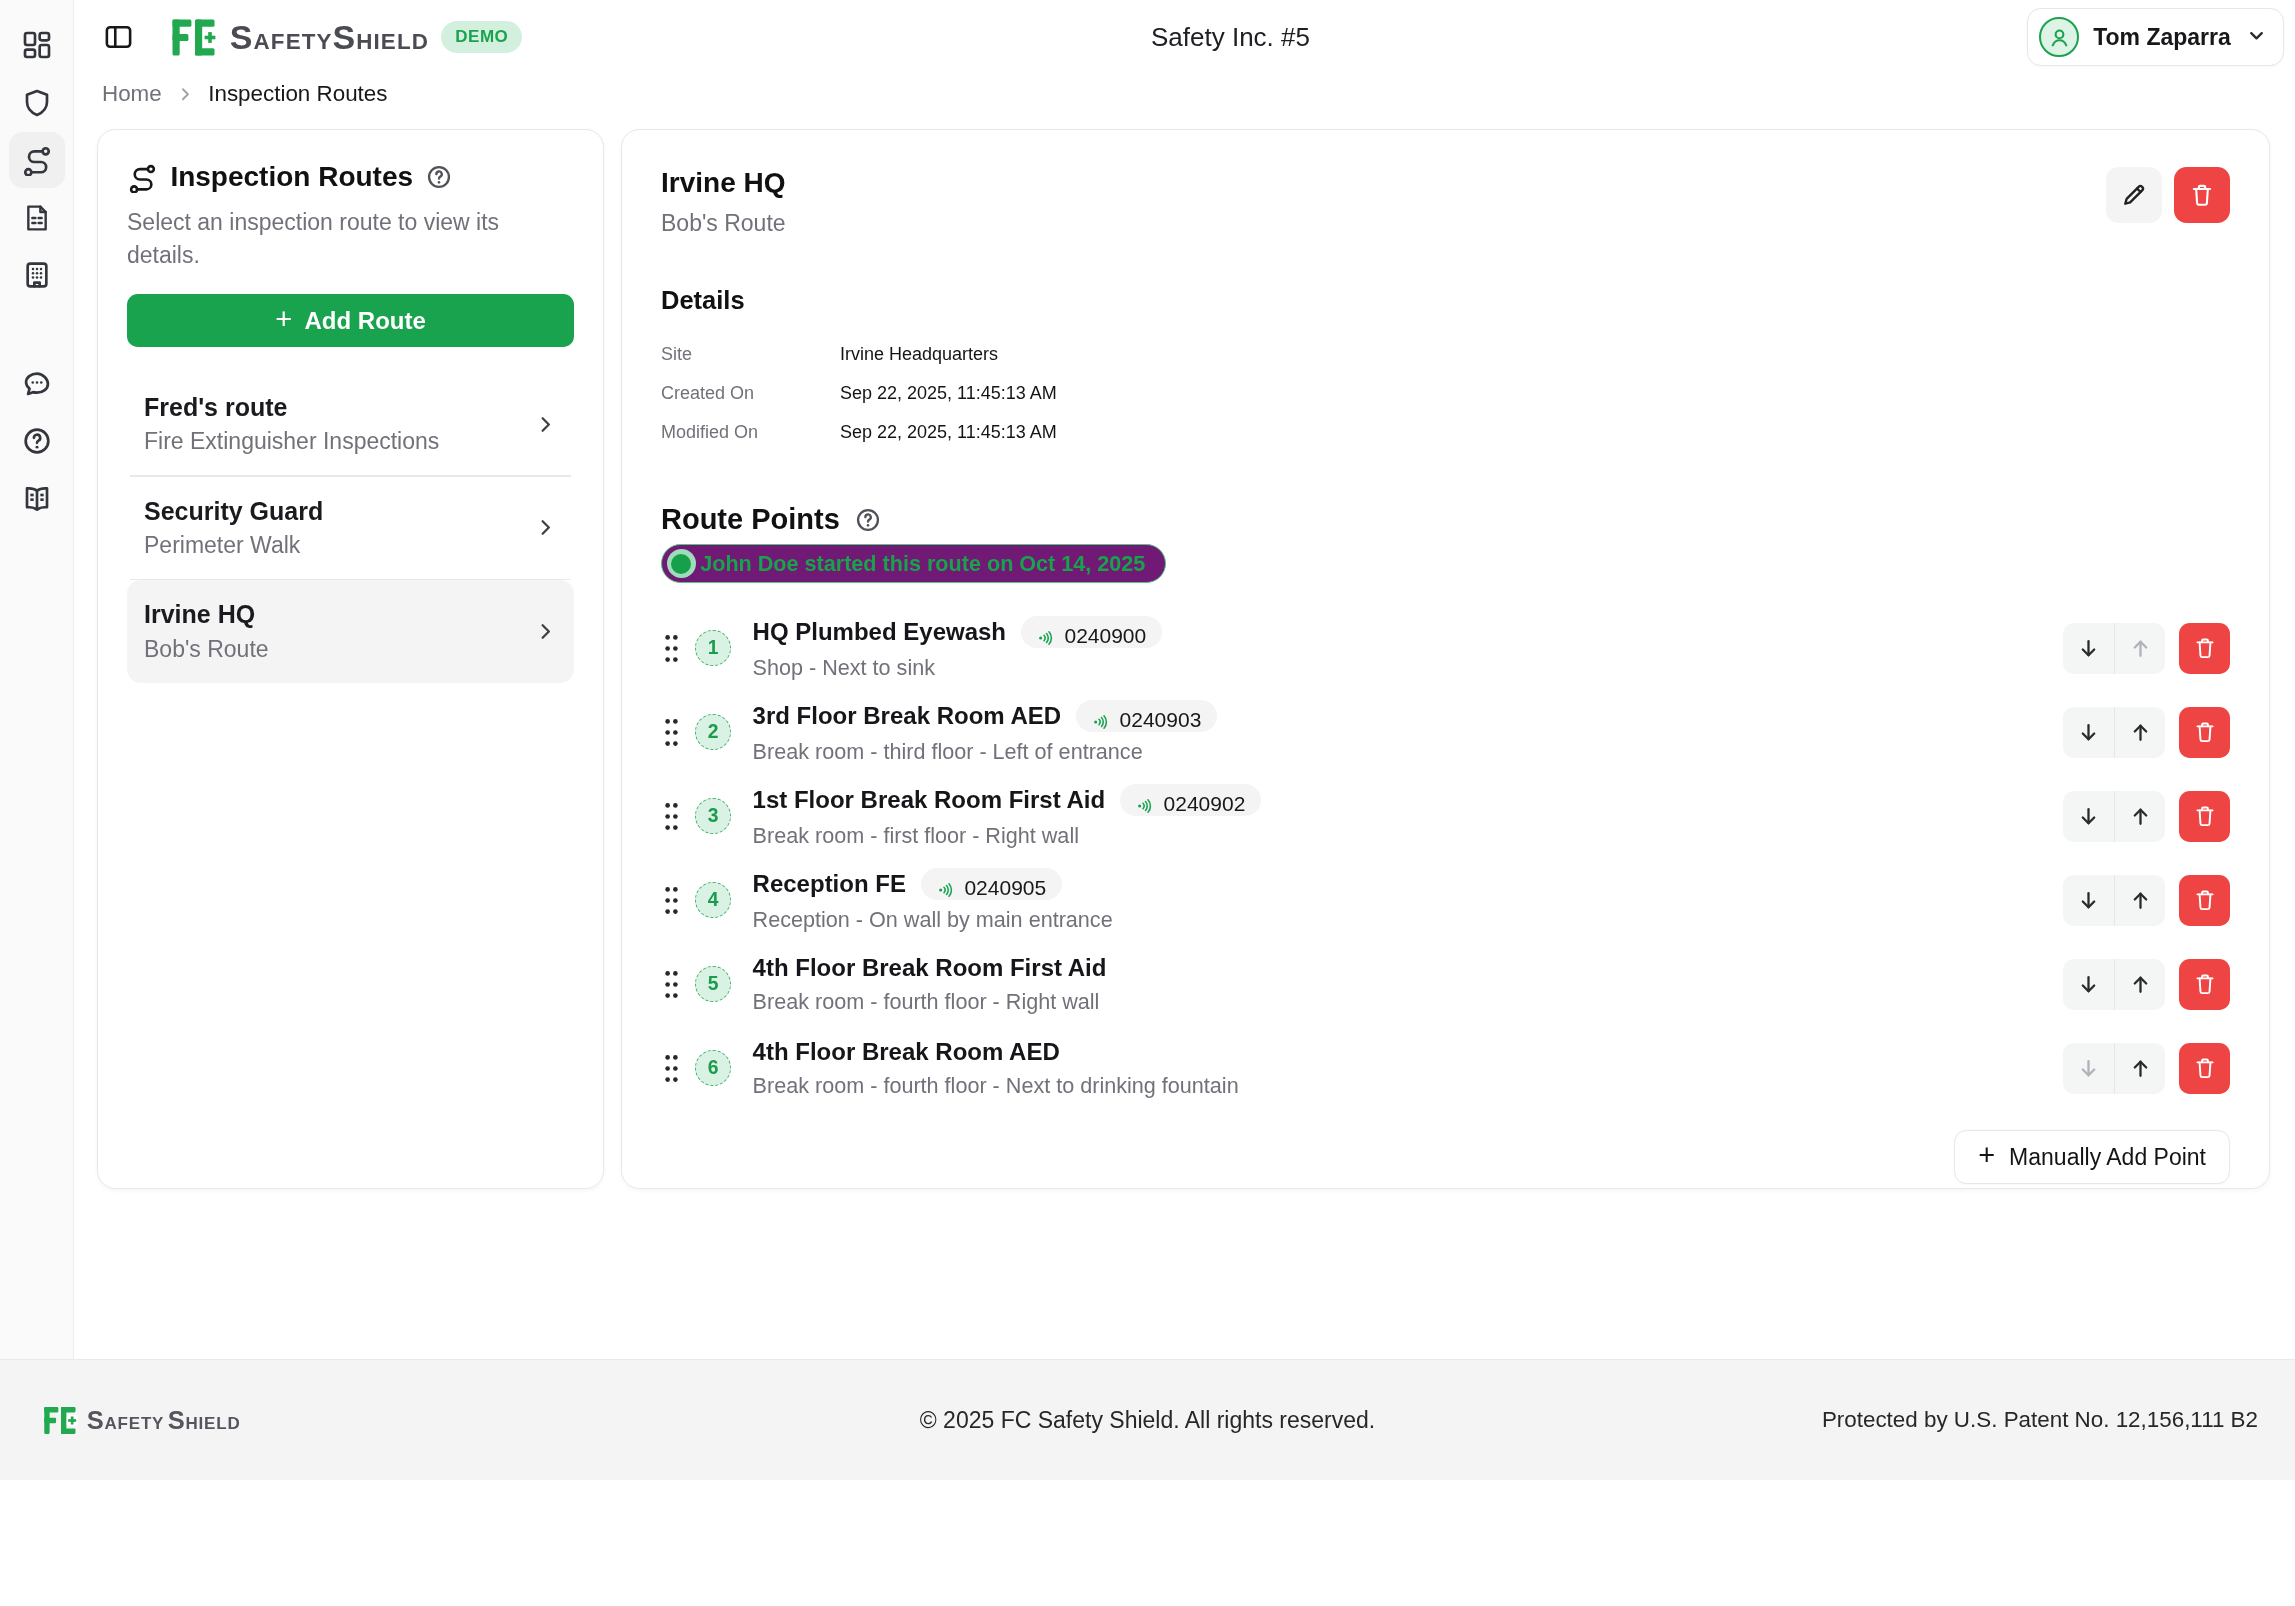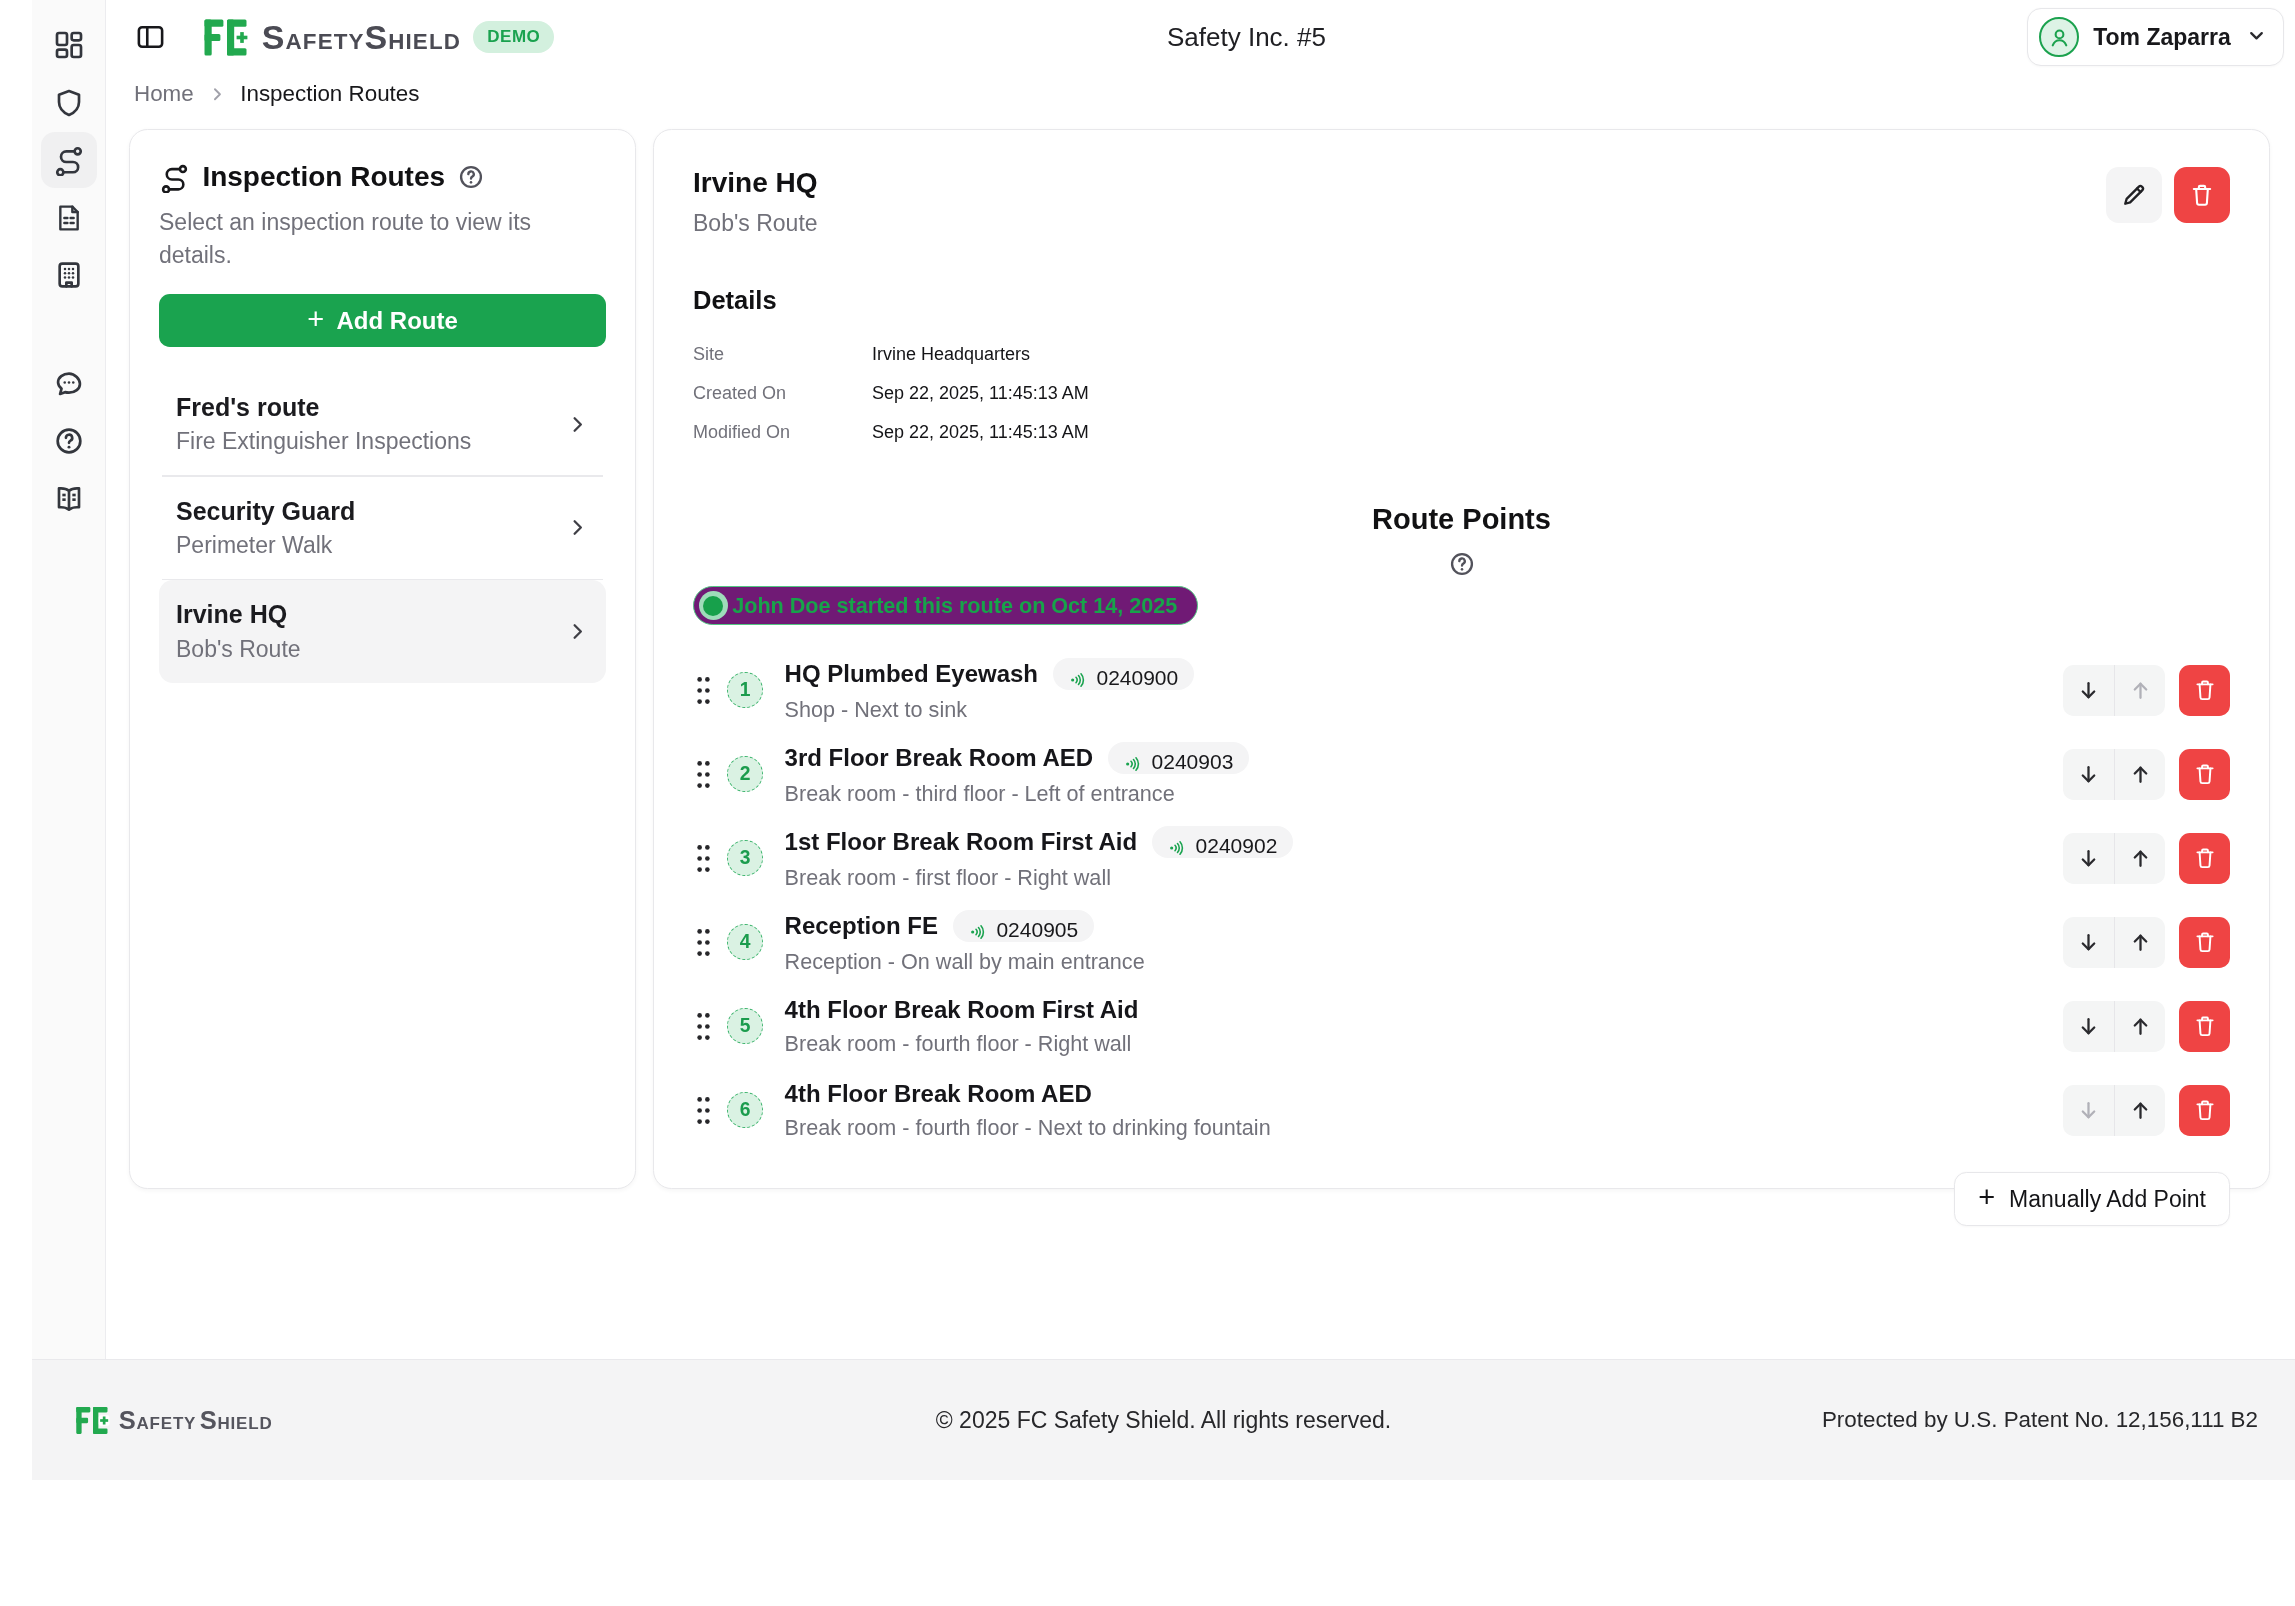--- a/index.html
+++ b/index.html
@@ -3,21 +3,21 @@
 <meta charset="utf-8">
 <style>
   * { box-sizing: border-box; }
   html,body { margin:0; padding:0; }
   body {
     width:2295px; height:1607px;
     font-family:"Liberation Sans", sans-serif;
     background:#ffffff; color:#18181b;
     -webkit-font-smoothing:antialiased;
   }
-  .page { width:2295px; height:1480px; display:flex; flex-direction:column; overflow:hidden;padding-left:32px; }
+  .page { width:2295px; height:1480px; display:flex; flex-direction:column; overflow:hidden; }
   .top-area { display:flex; flex:1; min-height:0; }
 
   
   .rail {
     width:74px; background:#fafafa; border-right:0.8px solid #ececef;
     display:flex; flex-direction:column; align-items:center; padding-top:17px; flex:none;
   }
   .rail-btn {
     width:56px; height:56px; border:none; background:transparent; border-radius:14px;
     display:flex; align-items:center; justify-content:center; color:#33363d; cursor:pointer; padding:0; margin-bottom:1.5px;
@@ -108,21 +108,21 @@
   .edit-btn svg { width:28px; height:28px; }
   .danger-btn { background:#ef4444; color:#fff; }
   .danger-btn svg { width:28px; height:28px; }
 
   .details-heading { margin-top:49px; font-size:25.5px; font-weight:700; color:#111113; }
   .details-table { margin-top:20px; }
   .detail-row { display:flex; height:39px; align-items:center; font-size:18px; }
   .detail-label { width:179px; color:#71717a; flex:none; }
   .detail-value { color:#141417; font-weight:500; }
 
-  .rp-heading-row { margin-top:51px; display:flex; align-items:center; gap:14px;flex-direction:column; }
+  .rp-heading-row { margin-top:51px; display:flex; align-items:center; gap:14px; }
   .rp-heading { font-size:29px; font-weight:700; color:#111113; }
   .status-badge {
     margin-top:8px; display:inline-flex; align-items:center; gap:4.6px;
     background:#701a75; border:1.5px solid #53c682; border-radius:772px;
     padding:3.9px 20px 3.9px 4.6px; height:39px;text-align:right;
   }
   .status-dot-outer { width:29px; height:29px; border-radius:50%; background:#9edcba; display:flex; align-items:center; justify-content:center; flex:none; }
   .status-dot-inner { width:20px; height:20px; border-radius:50%; background:#17a04b; }
   .status-text { font-size:21.6px; font-weight:600; color:#17a34a; white-space:nowrap; }
 

